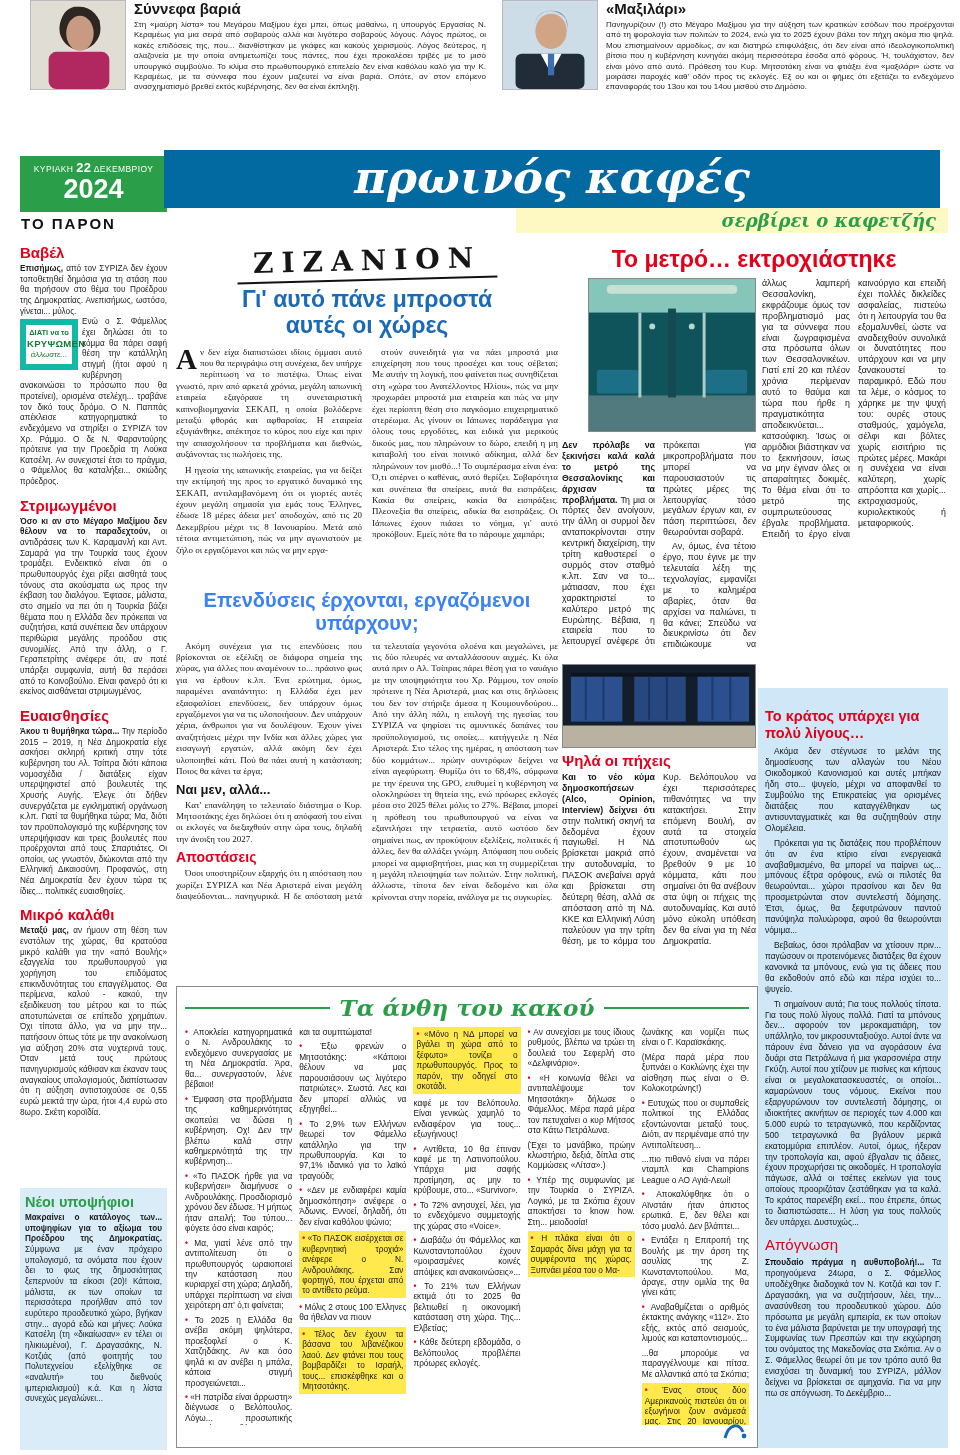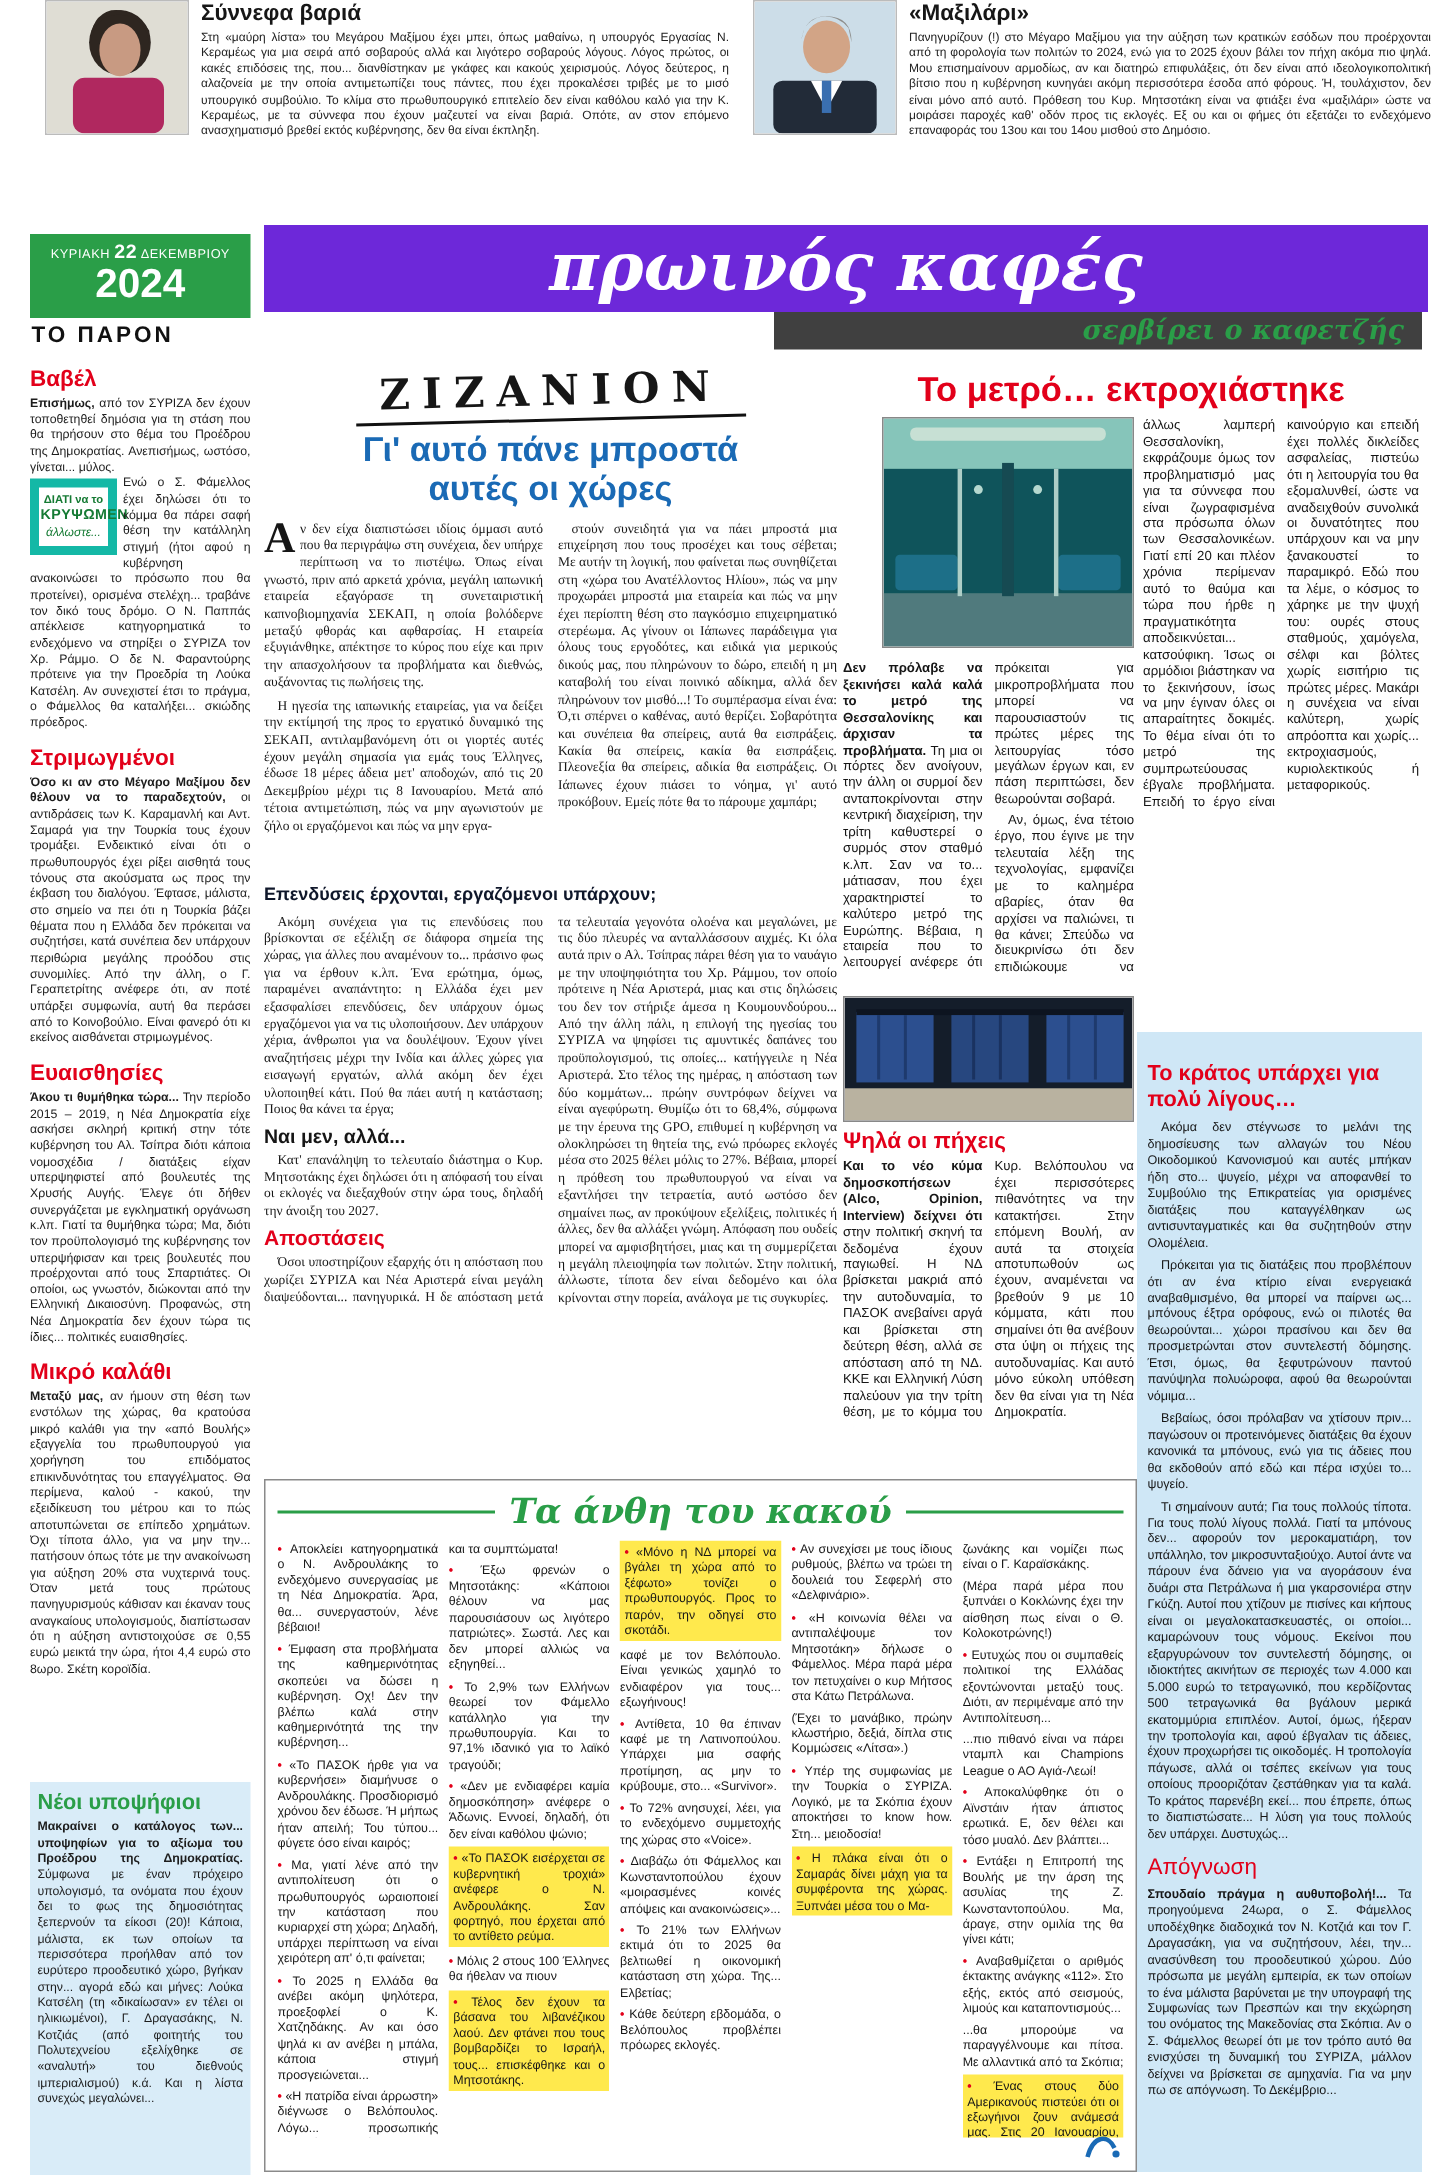--- a/index.html
+++ b/index.html
@@ -19,23 +19,23 @@
   .t-text{flex:1;overflow:hidden}
   .t-head{font-size:15px;font-weight:bold;margin-bottom:3px}
   .t-body{font-size:8px;line-height:1.3;color:#222}
 
   
   .date-box{position:absolute;left:20px;top:156px;width:147px;height:56px;background:#2a9e48;color:#fff;text-align:center;padding-top:4px}
   .date-line{font-size:8.5px;letter-spacing:.4px}
   .date-line .dnum{font-size:13px;font-weight:bold}
   .date-year{font-size:27px;font-weight:bold;line-height:1.1}
   .paper-name{position:absolute;left:21px;top:215px;font-size:15px;font-weight:bold;letter-spacing:2px;color:#111}
-  .green-band{position:absolute;left:176px;top:150px;width:776px;height:58px;background:#6d28d9}
+  .green-band{position:absolute;left:164px;top:150px;width:776px;height:58px;background:#0369a1}
   .column-title{font-family:"DejaVu Serif",serif;font-style:italic;font-weight:bold;font-size:45px;color:#fff;text-align:center;line-height:56px}
-  .subtitle-strip{position:absolute;left:516px;top:208px;width:432px;height:25px;background:#404040;text-align:right;padding:2px 12px 0 0}
+  .subtitle-strip{position:absolute;left:516px;top:208px;width:432px;height:25px;background:#fef9c3;text-align:right;padding:2px 12px 0 0}
   .column-subtitle{font-family:"DejaVu Serif",serif;font-style:italic;font-weight:bold;font-size:18px;color:#2a9e48}
 
   
   .red-h{color:#e2001a;font-weight:bold;font-size:15px;margin:9px 0 3px}
   .green-h{color:#2a9e48;font-weight:bold;font-size:14.5px;margin:0 0 3px}
 
   
   .left-col{position:absolute;left:20px;top:244px;width:147px;height:938px;overflow:hidden}
   .left-col .red-h:first-child{margin-top:0}
   .sm{font-size:8.2px;line-height:1.3;color:#1c1c1c}
@@ -48,21 +48,21 @@
   
   .ziz{position:absolute;left:176px;top:244px;width:382px;height:742px;overflow:hidden}
   .ziz-title-wrap{text-align:center;margin-bottom:6px}
   .ziz-title{display:inline-block;font-family:"DejaVu Serif",serif;font-weight:bold;font-size:28px;letter-spacing:8px;border-bottom:2.5px solid #111;padding:0 16px 2px;transform:rotate(-1.5deg)}
   .ziz-headline{color:#1a6ab5;font-size:23px;font-weight:bold;text-align:center;line-height:1.12;max-width:300px;margin:4px auto 8px}
   .ziz-cols{column-count:2;column-gap:10px;overflow:hidden}
   .ziz-cols-1{height:236px}
   .ziz-cols-2{height:356px}
   .ziz p{font-size:9px;line-height:1.27;margin-bottom:4px}
   .dc{float:left;font-size:29px;line-height:25px;font-weight:bold;padding-right:3px}
-  .invest{color:#0f172a;font-size:12px;font-weight:bold;text-align:left;margin:6px 0}
+  .invest{color:#3b82f6;font-size:20px;font-weight:bold;text-align:center;margin:6px 0}
   .naimen{font-size:13px;font-weight:bold;margin:4px 0 3px}
   .apost{color:#e2001a;font-size:14px;font-weight:bold;margin:4px 0 3px}
 
   
   .metro-h{position:absolute;left:560px;top:246px;width:388px;text-align:center;color:#e2001a;font-size:23px;font-weight:bold}
   .metro-photo{position:absolute;left:588px;top:278px;width:168px;height:154px;border:1px solid #888;overflow:hidden}
   .metro-photo svg,.booths svg{display:block;width:100%;height:100%}
   .metro-a{position:absolute;left:762px;top:278px;width:184px;height:402px;column-count:2;column-gap:8px;overflow:hidden}
   .metro-b{position:absolute;left:562px;top:440px;width:194px;height:218px;column-count:2;column-gap:8px;overflow:hidden}
   .metro-a p,.metro-b p,.pseila p{font-size:8.8px;line-height:1.24;margin-bottom:3px}

